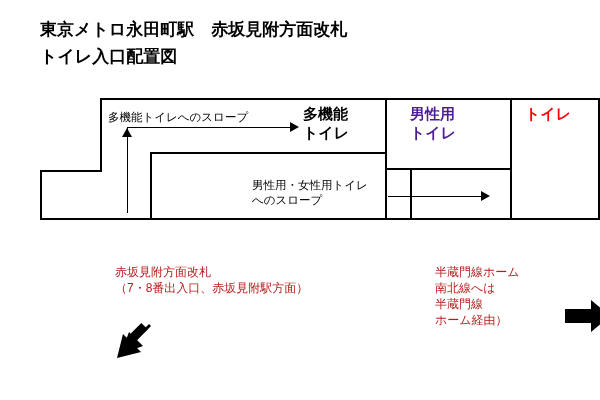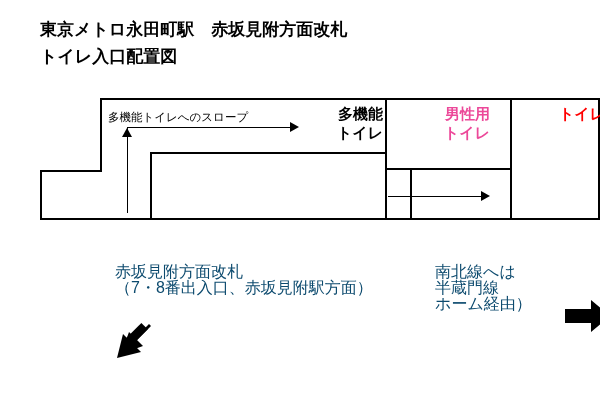--- a/index.html
+++ b/index.html
@@ -40,40 +40,40 @@
   
   .line {
     background: #000000;
   }
 
   
   .room-label {
     font-size: 15px;
     font-weight: bold;
     line-height: 19px;
-    text-align: right;
+    text-align: left;
     white-space: nowrap;
   }
-  .blue { color: #ec4899; }
+  .blue { color: #4c1d95; }
   .red  { color: #ff0000; }
 
   
   .anno {
     font-size: 11.5px;
     line-height: 15px;
     white-space: nowrap;
     color: #000000;
   }
 
   
   .caption {
-    font-size: 16px;
+    font-size: 12px;
     line-height: 16px;
     white-space: nowrap;
-    color: #0c4a6e;
+    color: #b91c1c;
   }
 </style>
 </head>
 <body>
 
 <div id="page">
 
   <div class="abs" id="title-line1">東京メトロ永田町駅　赤坂見附方面改札</div>
   <div class="abs" id="title-line2">トイレ入口配置図</div>
 
@@ -122,38 +122,43 @@
   <div class="abs anno" style="left:88px; top:110px;text-align:center;">多機能トイレへのスロープ</div>
 
   <div class="abs line" style="left:140px; top:127px; width:133px; height:1px;"></div>
   <div class="abs" style="left:270px; top:122px; width:0; height:0; border-top:5px solid transparent; border-bottom:5px solid transparent; border-left:9px solid #000000;"></div>
 
   <div class="abs line" style="left:107px; top:128px; width:1px; height:85px;"></div>
   <div class="abs" style="left:102px; top:128px; width:0; height:0; border-left:5px solid transparent; border-right:5px solid transparent; border-bottom:9px solid #000000;"></div>
 
   <div class="abs line" style="left:107px; top:127px; width:34px; height:1px;"></div>
 
+  <div class="abs anno" style="left:232px; top:178px;">
+    <div>男性用・女性用トイレ</div>
+    <div>へのスロープ</div>
+  </div>
 
   <div class="abs line" style="left:368px; top:196px; width:96px; height:1px;"></div>
   <div class="abs" style="left:461px; top:191px; width:0; height:0; border-top:5px solid transparent; border-bottom:5px solid transparent; border-left:9px solid #000000;"></div>
 
   <div class="abs caption" style="left:95px; top:264px;">
     <div>赤坂見附方面改札</div>
     <div>（7・8番出入口、赤坂見附駅方面）</div>
   </div>
 
   <div class="abs" style="left:93px; top:318px; width:44px; height:44px;">
     <svg width="44" height="44" viewBox="0 0 44 44">
       <polygon points="36,6 22,20 30,28 8,36 16,14 24,22 38,8" fill="#000000"></polygon>
       <polygon points="4,40 10,16 28,34" fill="#000000"></polygon>
       <rect x="18" y="4" width="9" height="26" fill="#000000" transform="rotate(45 22 17)"></rect>
     </svg>
   </div>
 
   <div class="abs caption" style="left:415px; top:264px;">
+    <div>半蔵門線ホーム</div>
     <div>南北線へは</div>
     <div>半蔵門線</div>
     <div>ホーム経由）</div>
   </div>
 
   <div class="abs" style="left:545px; top:298px; width:46px; height:36px;">
     <svg width="46" height="36" viewBox="0 0 46 36">
       <polygon points="0,11 26,11 26,2 45,18 26,34 26,25 0,25" fill="#000000"></polygon>
     </svg>
   </div>

